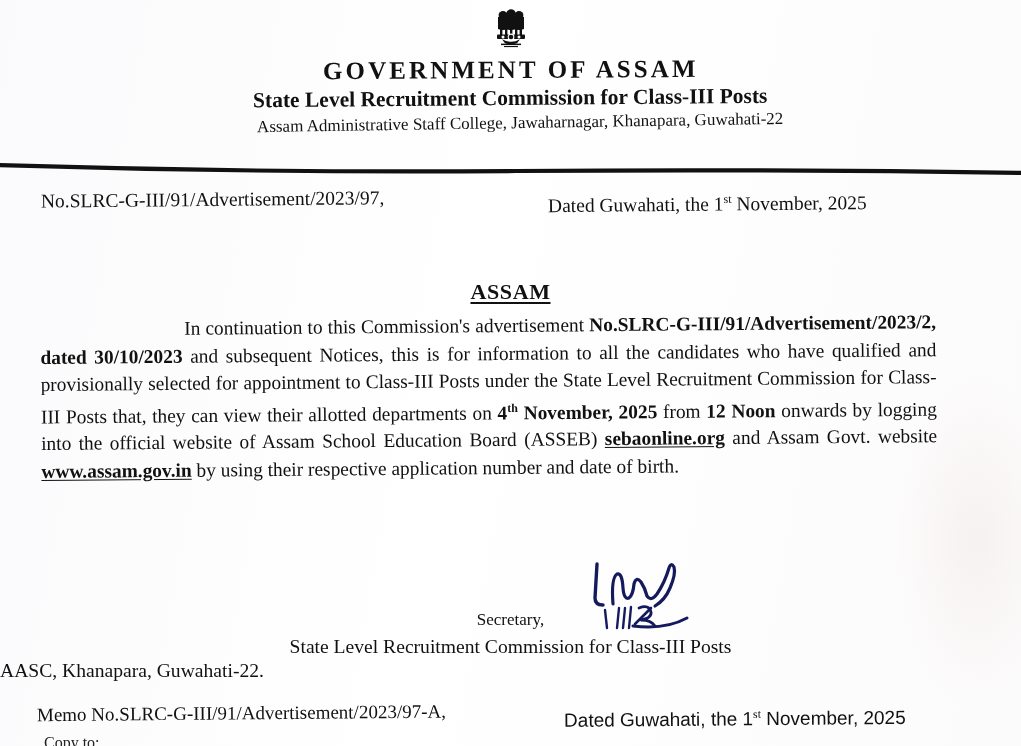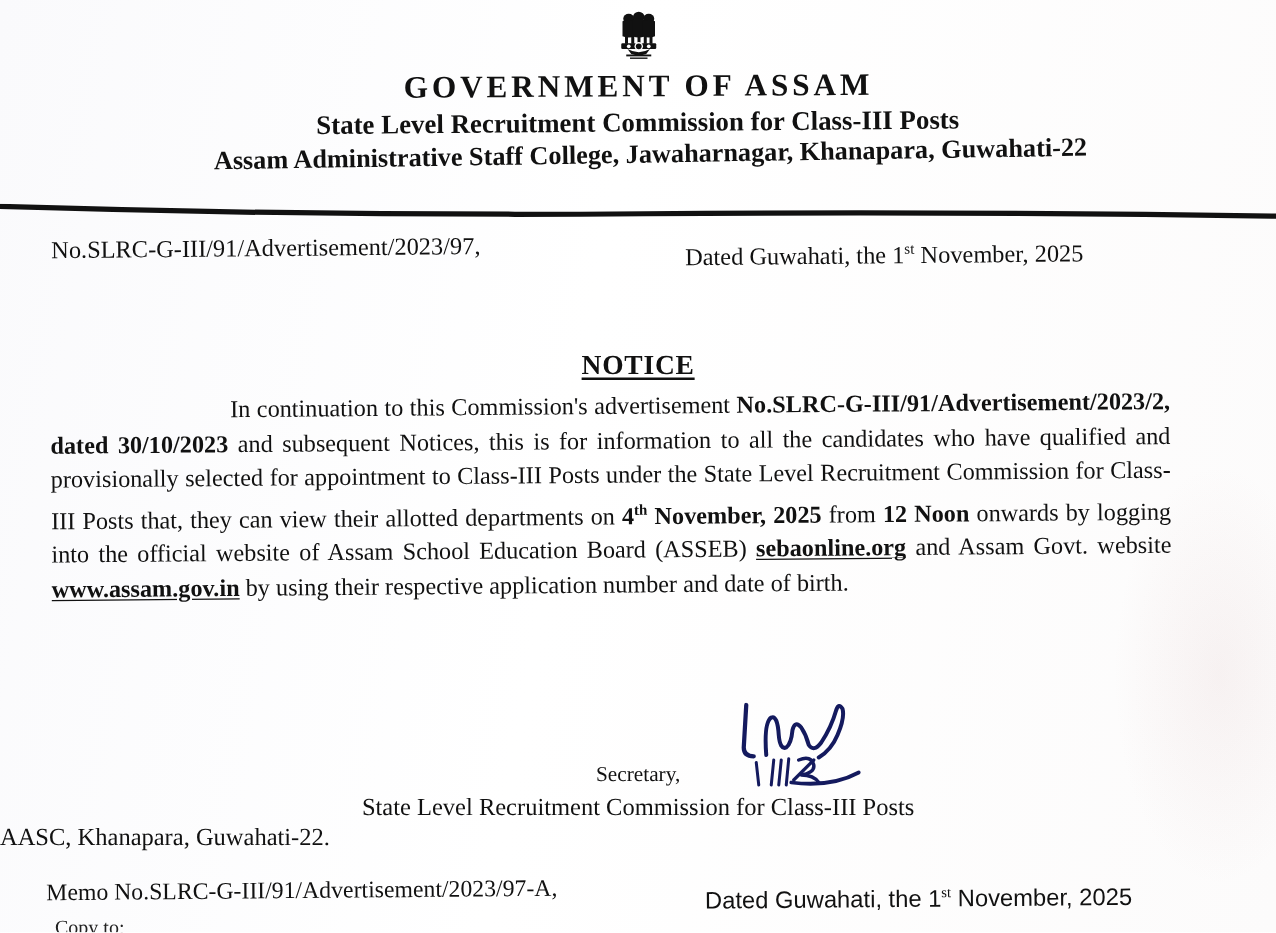--- a/index.html
+++ b/index.html
@@ -54,22 +54,22 @@
     font-family: "Liberation Serif", "DejaVu Serif", serif;
   }
   .hdr-l2 {
     top: 85px;
     font-size: 21.5px;
     font-weight: bold;
     line-height: 26px;
   }
   .hdr-l3 {
     top: 110px;
-    font-size: 21px;
-    font-weight: bold;
+    font-size: 17px;
+    font-weight: normal;
     line-height: 26px;
     margin-left: 19px;
   }
   .hdr-l4 {
     top: 138px;
     font-size: 20px;
     font-weight: bold;
     line-height: 25px;
   }
   .skew-a { display:inline-block; transform: rotate(-0.5deg); }
@@ -242,21 +242,21 @@
       <path d="M0 2 Q 260 10 520 8 T 1030 10" stroke="#111" stroke-width="4.2" fill="none"></path>
     </svg>
   </div>
 
   <div class="refline layer">
     <span class="ref-no">No.SLRC-G-III/91/Advertisement/2023/97,</span>
     <span class="ref-date"><span>Dated Guwahati, the 1</span><sup>st</sup><span> November, 2025</span></span>
   </div>
 
   <div class="notice-head layer">
-    <span>NOTICE</span>
+    <span>ASSAM</span>
   </div>
 
   <div class="body-block layer">
     <p><span class="ind"></span><span>In</span><span> continuation to this Commission's advertisement </span><b class="bd">No.SLRC-G-III/91/Advertisement/2023/2, dated 30/10/2023</b><span> and subsequent Notices, this is for information to all the candidates who have qualified and provisionally selected for appointment to Class-III Posts under the State Level Recruitment Commission for Class-III Posts that, they can view their allotted departments on </span><b class="bd">4</b><sup><b class="bd">th</b></sup><b class="bd"> November, 2025</b><span> from </span><b class="bd">12 Noon</b><span> onwards by logging into the official website of Assam School Education Board (ASSEB) </span><u class="ul">sebaonline.org</u><span> and Assam Govt. website </span><u class="ul">www.assam.gov.in</u><span> by using  their respective application number and date of birth.</span></p>
   </div>
 
   <div class="sig-svg">
     <svg width="160" height="80" viewBox="0 0 160 80" aria-hidden="true">
       <g fill="none" stroke="#141a5e" stroke-linecap="round" stroke-linejoin="round">
         <path d="M22 6 L20 40 Q20 47 28 47" stroke-width="3.4"></path>

